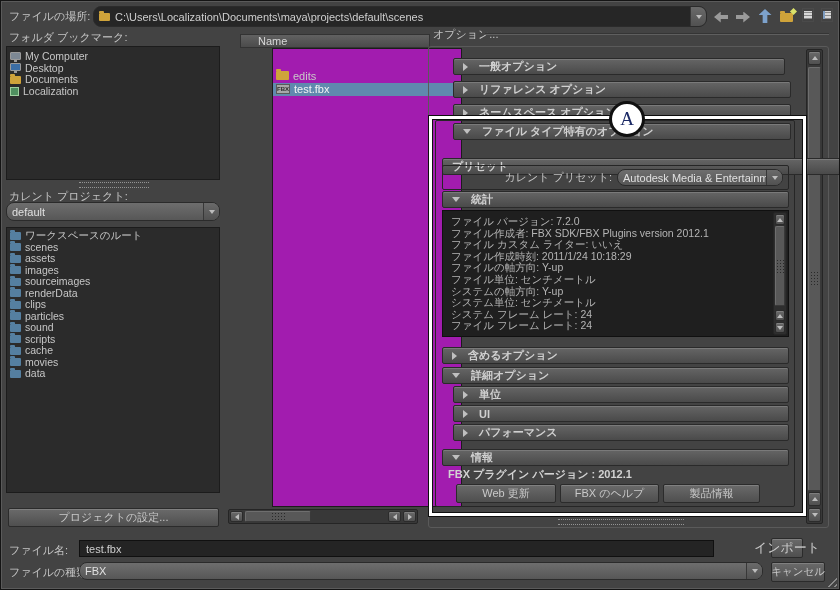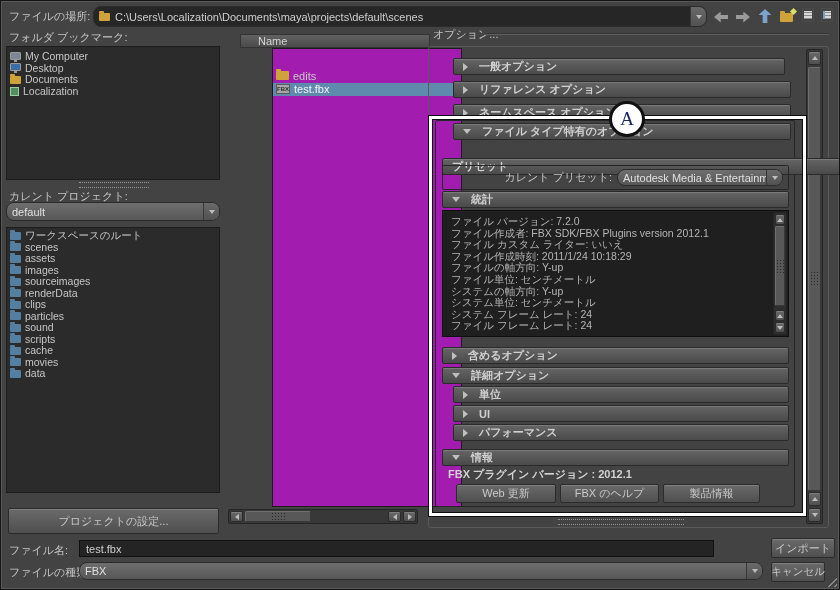--- a/index.html
+++ b/index.html
@@ -183,21 +183,21 @@
       </div>
     <div class="item">
         <span class="fold blue"></span>
         <span>movies</span>
       </div>
     <div class="item">
         <span class="fold blue"></span>
         <span>data</span>
       </div>
   </div>
-  <div class="btn" style="left:7px;top:507px;width:211px;height:26px;">プロジェクトの設定...</div>
+  <div class="btn" style="left:7px;top:507px;width:211px;height:19px;">プロジェクトの設定...</div>
 
   <div class="colhdr" style="left:227px;top:33px;width:190px;height:14px;">Name</div>
   <div class="listbox" style="left:227px;top:47px;width:190px;height:459px;padding-top:20px;background:#a21caf;margin-left:44px;">
     <div class="row">
       <span class="fold big"></span>
       <span>edits</span>
     </div>
     <div class="row sel">
       <span class="fbxic">FBX</span>
       <span>test.fbx</span>
@@ -344,19 +344,19 @@
   </div>
   <div class="lbl" style="left:8px;top:564px;">ファイルの種類:</div>
   <div class="combo" style="left:78px;top:561px;width:684px;height:18px;">
     <div class="ctxt">
         <span>FBX</span>
       </div>
     <div class="cbtn">
         <i class="t-down"></i>
       </div>
   </div>
-  <div class="btn" style="left:770px;top:537px;width:64px;height:20px;font-size:11px;">インポート</div>
+  <div class="btn" style="left:770px;top:537px;width:32px;height:20px;font-size:13px;">インポート</div>
   <div class="btn" style="left:770px;top:561px;width:54px;height:20px;font-size:10.5px;">キャンセル</div>
   <div style="position:absolute;right:2px;bottom:2px;width:13px;height:13px;
        background:repeating-linear-gradient(135deg,#8a8a8a 0 1px,rgba(0,0,0,0) 1px 4px);
        clip-path:polygon(100% 0,100% 100%,0 100%);"></div>
 
 </div>
 
 </body></html>

